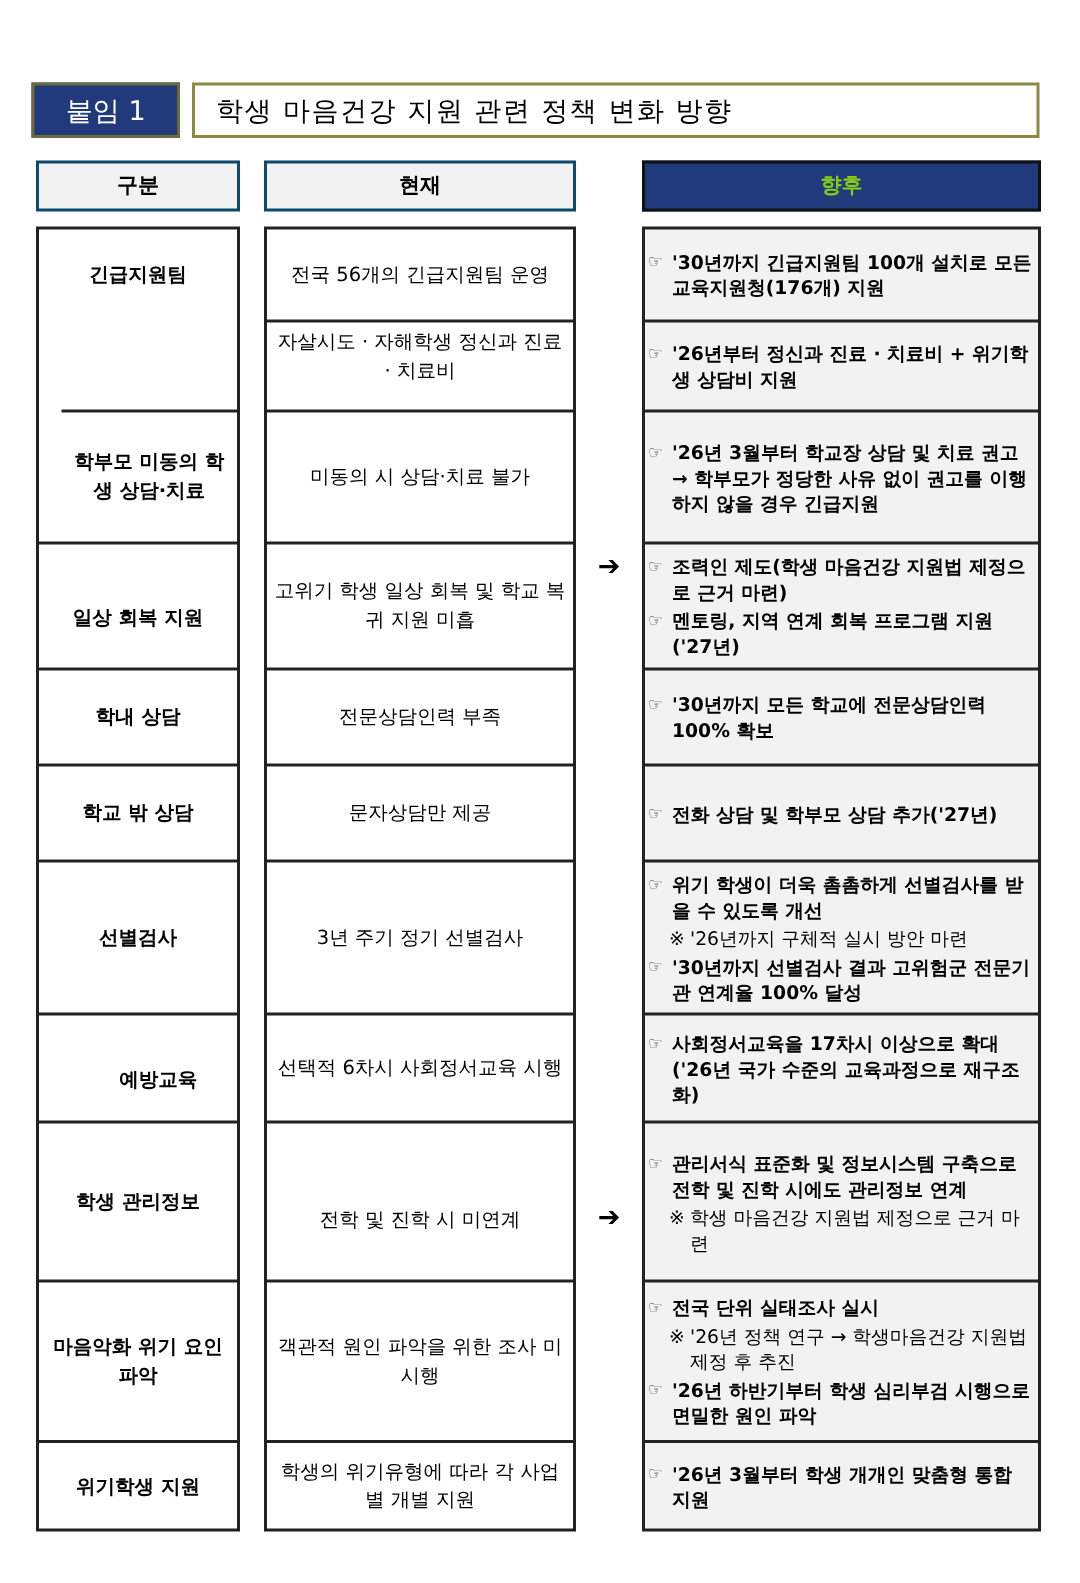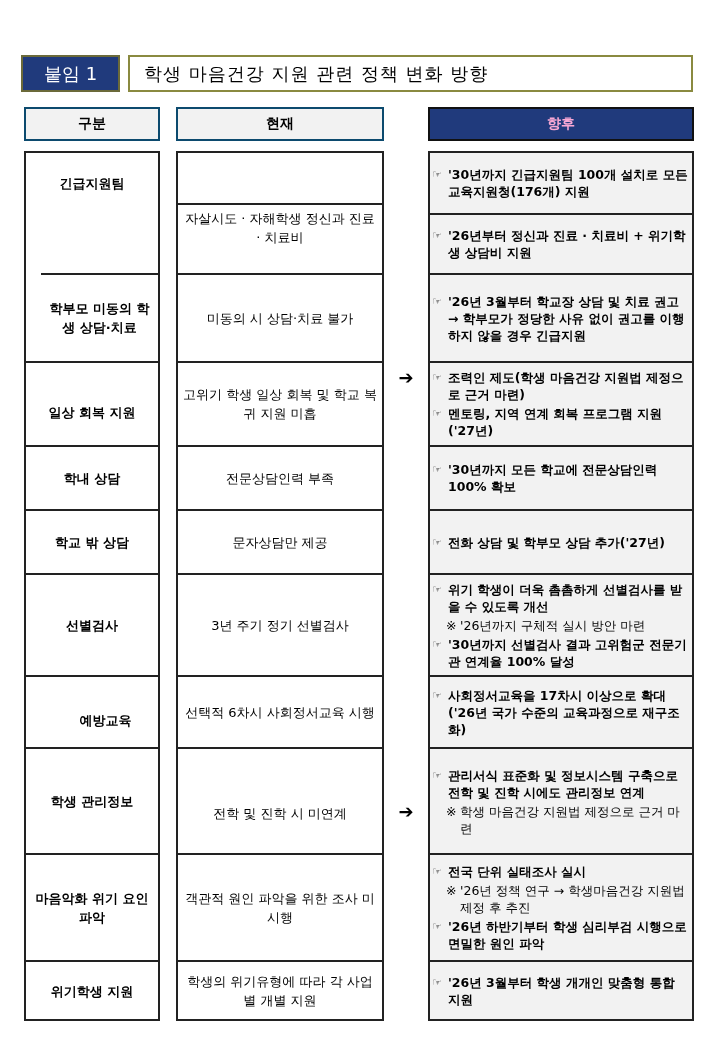--- a/index.html
+++ b/index.html
@@ -8,21 +8,21 @@
   .abs { position:absolute; box-sizing:border-box; }
   .badge { left:21px; top:55px; width:99px; height:37px; background:#203a7c;
            border:2px solid #6b6a3a; color:#fff; font-size:18px;
            display:flex; align-items:center; justify-content:center; }
   .title { left:128px; top:55px; width:565px; height:37px; background:#fff;
            border:2px solid #8a8a40; font-size:18px;
            display:flex; align-items:center; padding-left:14px; letter-spacing:1px; }
   .hdr { top:107px; height:34px; border:2px solid #0c4a6e; font-size:14px; font-weight:bold;
          display:flex; align-items:center; justify-content:center; }
   .hdr.gray { background:#f2f2f2; }
-  .hdr.navy { background:#203a7c; color:#f9a8d4; border-color:#111; }
+  .hdr.navy { background:#203a7c; color:#84cc16; border-color:#111; }
   .col { border:2px solid #222; }
   .cell { position:absolute; left:0; right:0; border-top:2px solid #222;
           display:flex; align-items:center; justify-content:center; text-align:center;
           font-size:13px; line-height:19px; padding:0 4px; box-sizing:border-box; }
   .cell.first { border-top:none; }
   .cat .cell { font-weight:bold; }
   .fut { background:#f2f2f2; }
   .fut .cell { justify-content:flex-start; align-items:center; text-align:left; font-weight:bold;
                font-size:12.5px; line-height:17px; padding:0 4px 0 2px; }
   .fut .cell .inner { width:100%; }
@@ -50,21 +50,22 @@
     <div class="cell" style="top: 208px; height: 100px;">일상 회복 지원</div>
     <div class="cell" style="top: 292px; height: 64px;">학내 상담</div>
     <div class="cell" style="top: 356px; height: 64px;">학교 밖 상담</div>
     <div class="cell" style="top: 420px; height: 102px;">선별검사</div>
     <div class="cell" style="top: 522px; height: 88px; padding-left: 31px;">예방교육</div>
     <div class="cell" style="top: 594px; height: 106px;">학생 관리정보</div>
     <div class="cell" style="top: 700px; height: 107px;">마음악화 위기 요인 파악</div>
     <div class="cell" style="top: 807px; height: 60px;">위기학생 지원</div>
   </div>
 <div class="abs col cur" id="col-cur" style="left:176px;top:151px;width:208px;height:870px;">
-    <div class="cell" style="top: 50px; height: 48px; text-align: center;">자살시도 · 자해학생 정신과 진료 · 치료비</div>
+    <div class="cell first" style="top: 0px; height: 60px;">전국 56개의 긴급지원팀 운영</div>
+    <div class="cell" style="top: 60px; height: 48px; text-align: center;">자살시도 · 자해학생 정신과 진료 · 치료비</div>
     <div class="cell" style="top: 120px; height: 88px;">미동의 시 상담·치료 불가</div>
     <div class="cell" style="top: 208px; height: 84px;">고위기 학생 일상 회복 및 학교 복귀 지원 미흡</div>
     <div class="cell" style="top: 292px; height: 64px;">전문상담인력 부족</div>
     <div class="cell" style="top: 356px; height: 64px;">문자상담만 제공</div>
     <div class="cell" style="top: 420px; height: 102px;">3년 주기 정기 선별검사</div>
     <div class="cell" style="top: 522px; height: 72px;">선택적 6차시 사회정서교육 시행</div>
     <div class="cell" style="top: 594px; height: 130px;">전학 및 진학 시 미연계</div>
     <div class="cell" style="top: 700px; height: 107px;">객관적 원인 파악을 위한 조사 미 시행</div>
     <div class="cell" style="top: 807px; height: 60px;">학생의 위기유형에 따라 각 사업별 개별 지원</div>
   </div>

